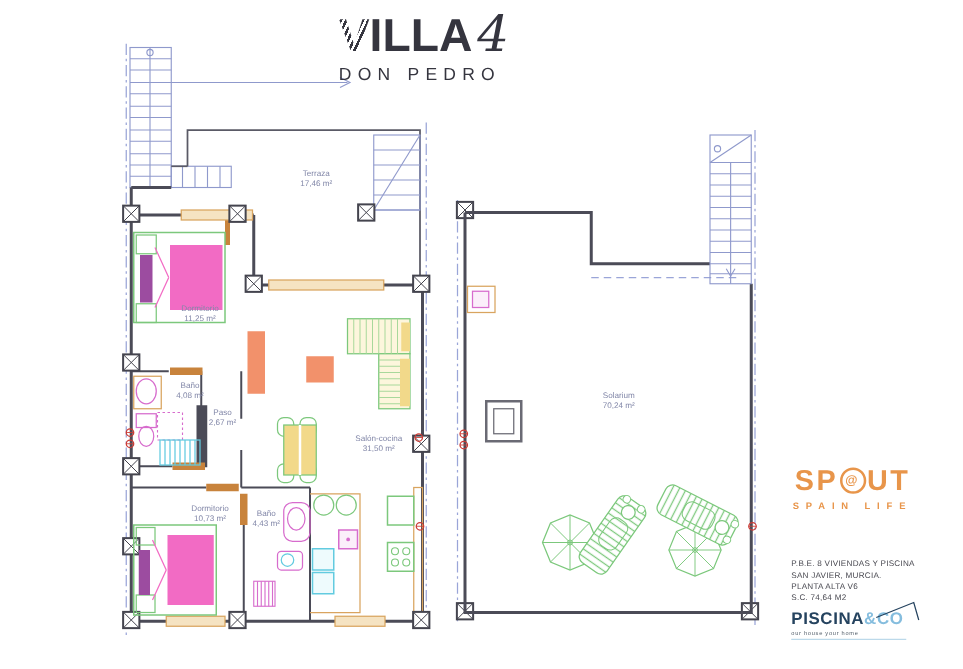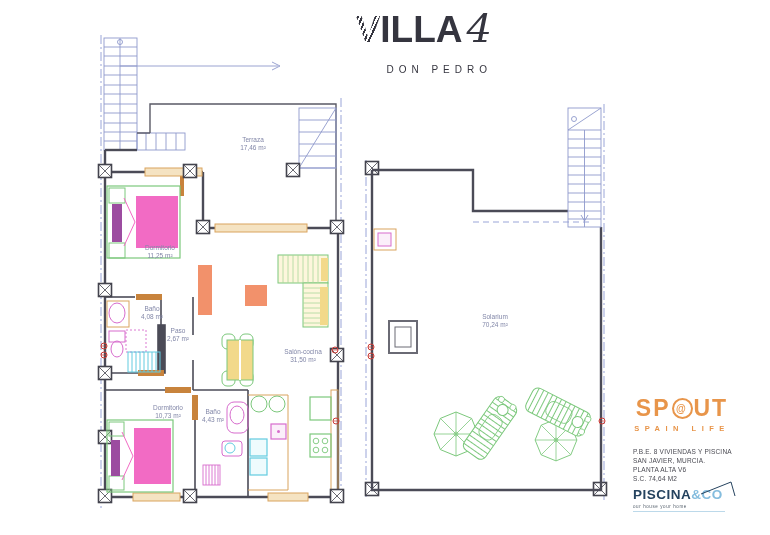--- a/index.html
+++ b/index.html
@@ -1,35 +1,35 @@
 <!DOCTYPE html>
 <html><head>
 <meta charset="utf-8">
 <style>
   html,body{margin:0;padding:0;background:#fff;}
   body{width:770px;height:535px;position:relative;overflow:hidden;
        font-family:"Liberation Sans",sans-serif;}
   .abs{position:absolute;}
 
   
-  .title-block{left:292px;top:8px;width:200px;text-align:right;color:#35353f;}
+  .title-block{left:271px;top:8px;width:200px;text-align:left;color:#35353f;}
   .title-main{font-size:37px;font-weight:700;letter-spacing:0px;line-height:1;}
   .title-v{background:repeating-linear-gradient(115deg,#35353f 0 2px,#ffffff 2px 4px);
            -webkit-background-clip:text;background-clip:text;
            -webkit-text-fill-color:transparent;}
   .title-num{font-family:"DejaVu Serif",serif;font-style:italic;font-size:40px;
              font-weight:400;margin-left:4px;}
-  .title-sub{font-size:10px;letter-spacing:5px;margin-top:16px;color:#35353f;}
+  .title-sub{font-size:14px;letter-spacing:5px;margin-top:3px;color:#35353f;}
 
   
   .room-label{transform:translateX(-50%);text-align:center;color:#8287a8;
               font-size:6.5px;line-height:8px;white-space:nowrap;}
 
   
-  .spout{left:631px;top:397px;width:102px;text-align:center;color:#e8954a;}
+  .spout{left:631px;top:373px;width:102px;text-align:center;color:#e8954a;}
   .spout-word{font-size:23px;font-weight:700;letter-spacing:2px;line-height:1;
               display:flex;align-items:center;justify-content:center;}
   .spout-o{display:inline-flex;width:17px;height:17px;border:2.4px solid #e8954a;
            border-radius:50%;align-items:center;justify-content:center;
            font-size:10px;font-weight:700;margin:0 1px;}
   .spout-tag{font-size:7.5px;letter-spacing:5.5px;margin-top:4px;font-weight:700;}
 
   .proj-info{left:633px;top:447px;width:110px;font-size:6.5px;line-height:9px;
              color:#4a4a52;letter-spacing:.2px;}
 

